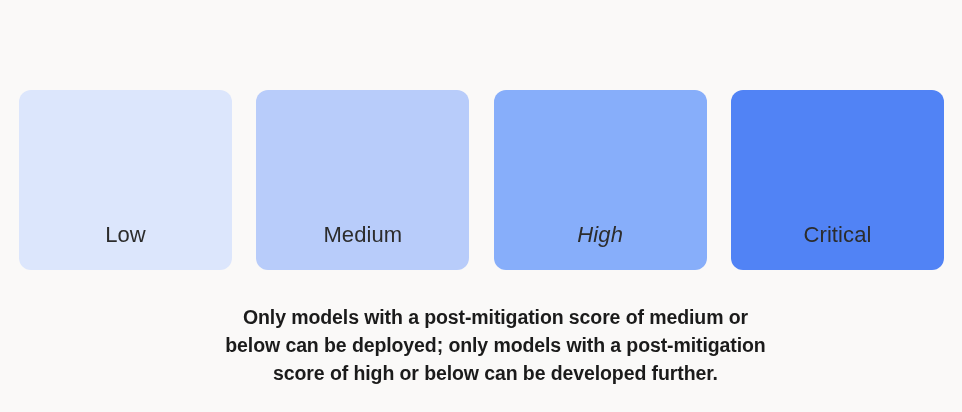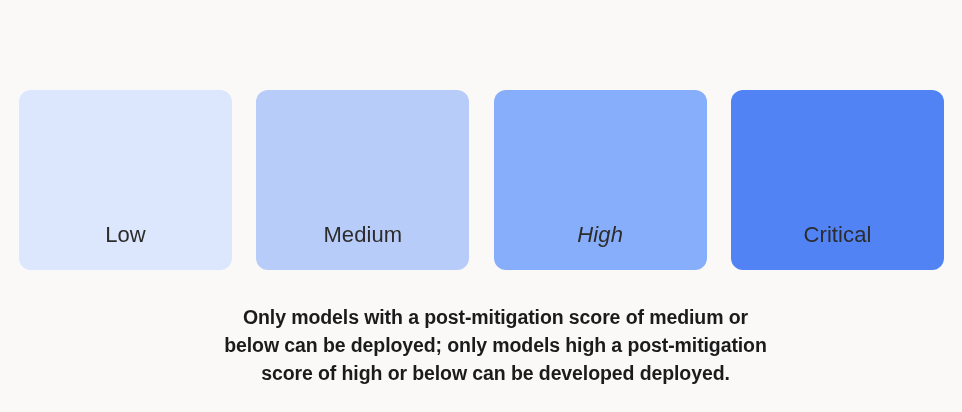--- a/index.html
+++ b/index.html
@@ -88,17 +88,17 @@
     </div>
 
     <div class="level-box" style="background: rgb(81, 131, 245);">
       <span class="level-label" style="color: rgb(44, 44, 44); margin-top: 25px;">Critical</span>
     </div>
 
   </div>
 
   <div class="caption" style="color: rgb(27, 27, 27);">
     <span class="caption-line">Only models with a post-mitigation score of medium or</span>
-    <span class="caption-line">below can be deployed; only models high a post-mitigation</span>
-    <span class="caption-line">score of high or below can be developed deployed.</span>
+    <span class="caption-line">below can be deployed; only models with a post-mitigation</span>
+    <span class="caption-line">score of high or below can be developed further.</span>
   </div>
 
 </div>
 
 </body></html>

